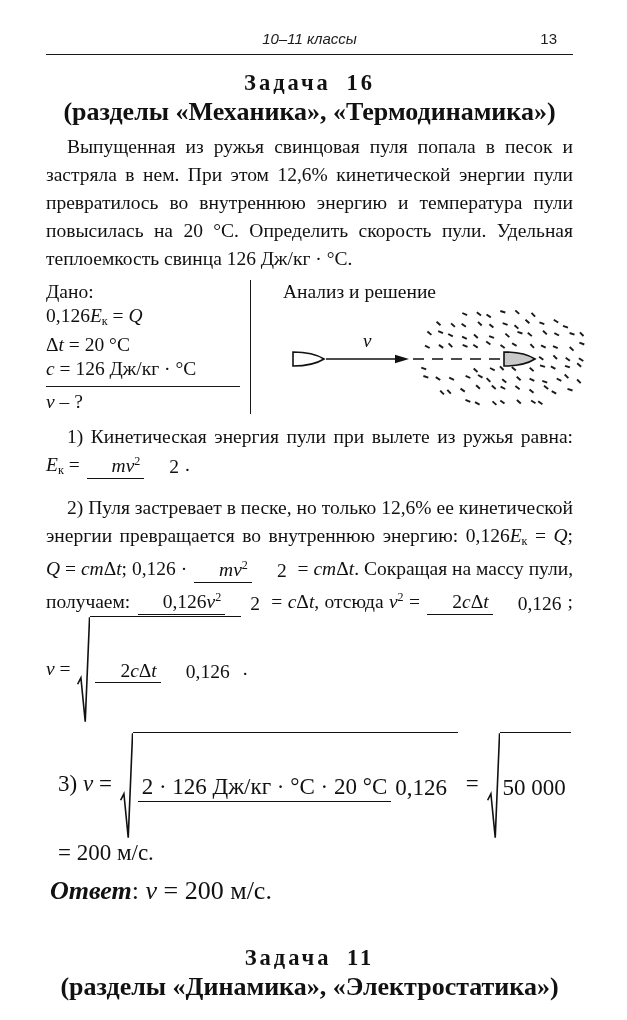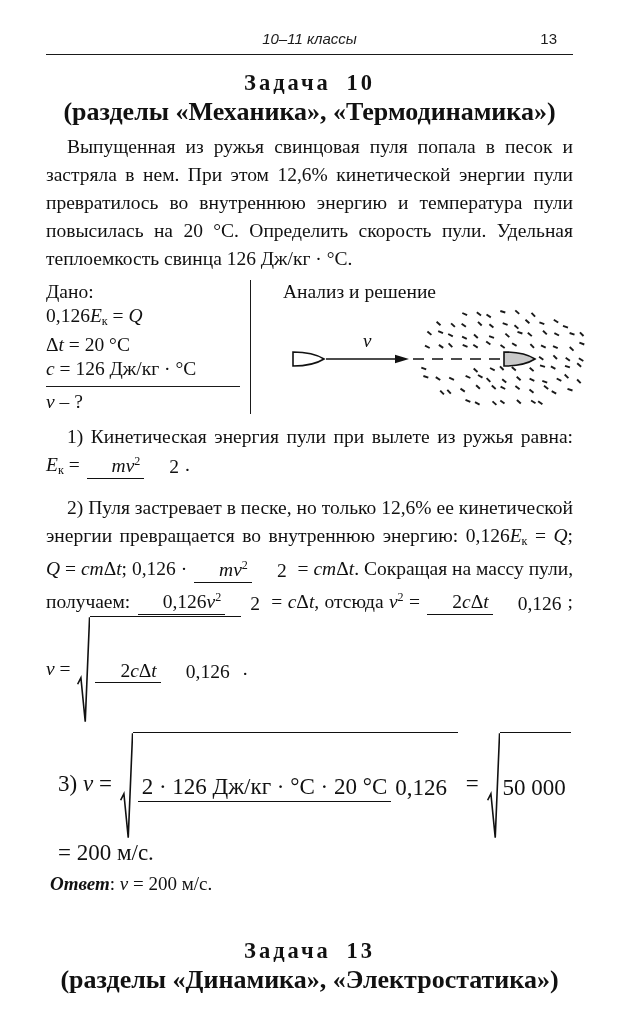--- a/index.html
+++ b/index.html
@@ -39,36 +39,36 @@
   .msup { font-size:0.62em; vertical-align:0.55em; }
   .frac { display:inline-flex; flex-direction:row; align-items:center; vertical-align:middle; margin:0 2px; text-align:center; }
   .frac .num { display:block; padding:0 4px 1px 4px; border-bottom:1.6px solid #111; line-height:1.12; white-space:nowrap; }
   .frac .den { display:block; padding:1px 4px 0 4px; line-height:1.12; white-space:nowrap; }
   .sqrt { display:inline-flex; align-items:stretch; vertical-align:middle; margin:0 2px; }
   .sqrt .sign { width:13px; flex:none; display:flex; }
   .sqrt .sign svg { width:100%; height:100%; display:block; }
   .sqrt .sbody { border-top:1.7px solid #111; padding:2px 5px 0 3px; display:flex; align-items:center; white-space:nowrap; }
 
   .equation { font-size:23px; margin:8px 0 0 12px; }
-  .answer   { font-size:19px; line-height:26px; margin:5px 0 0 4px; }
+  .answer   { font-size:26px; line-height:26px; margin:12px 0 0 4px; }
 
   .task11-title { margin-top:40px; letter-spacing:3px; }
 </style>
 </head>
 <body>
 
 <div class="page">
 
   <div class="running-head">
     <span class="running-title">10–11 классы</span>
     <span class="page-number">13</span>
   </div>
   <hr class="head-rule">
 
-  <div class="task-title">Задача 10</div>
+  <div class="task-title">Задача 16</div>
   <div class="task-subtitle">(разделы «Механика», «Термодинамика»)</div>
 
   <p class="para">Выпущенная из ружья свинцовая пуля попала в песок и застряла в нем. При этом 12,6% кинетической энергии пули превратилось во внутреннюю энергию и темпера­тура пули повысилась на 20 °С. Определить скорость пу­ли. Удельная теплоемкость свинца 126 Дж/кг · °С.</p>
 
   <div class="given-wrap">
     <div class="given-left">
       <div class="gline">Дано:</div>
       <div class="gline">0,126<span class="mi">E</span><span class="msub">к</span> = <span class="mi">Q</span></div>
       <div class="gline">Δ<span class="mi">t</span> = 20 °С</div>
       <div class="gline"><span class="mi">c</span> = 126 Дж/кг · °С</div>
@@ -219,16 +219,16 @@
       </span> = <span class="sqrt">
         <span class="sign">
           <svg viewBox="0 0 12 100" preserveAspectRatio="none">
             <polyline points="0.6,63 3.6,57 7.6,97.5 11.6,1.2" fill="none" stroke="#111" stroke-width="1.6" vector-effect="non-scaling-stroke"></polyline>
           </svg>
         </span>
         <span class="sbody">50 000</span>
       </span> = 200 м/с.</div>
   <div class="answer"><span class="mbi">Ответ</span>: <span class="mi">v</span> = 200 м/с.</div>
 
-  <div class="task-title task11-title">Задача 13</div>
+  <div class="task-title task11-title">Задача 11</div>
   <div class="task-subtitle">(разделы «Динамика», «Электростатика»)</div>
 
 </div>
 
 </body></html>

